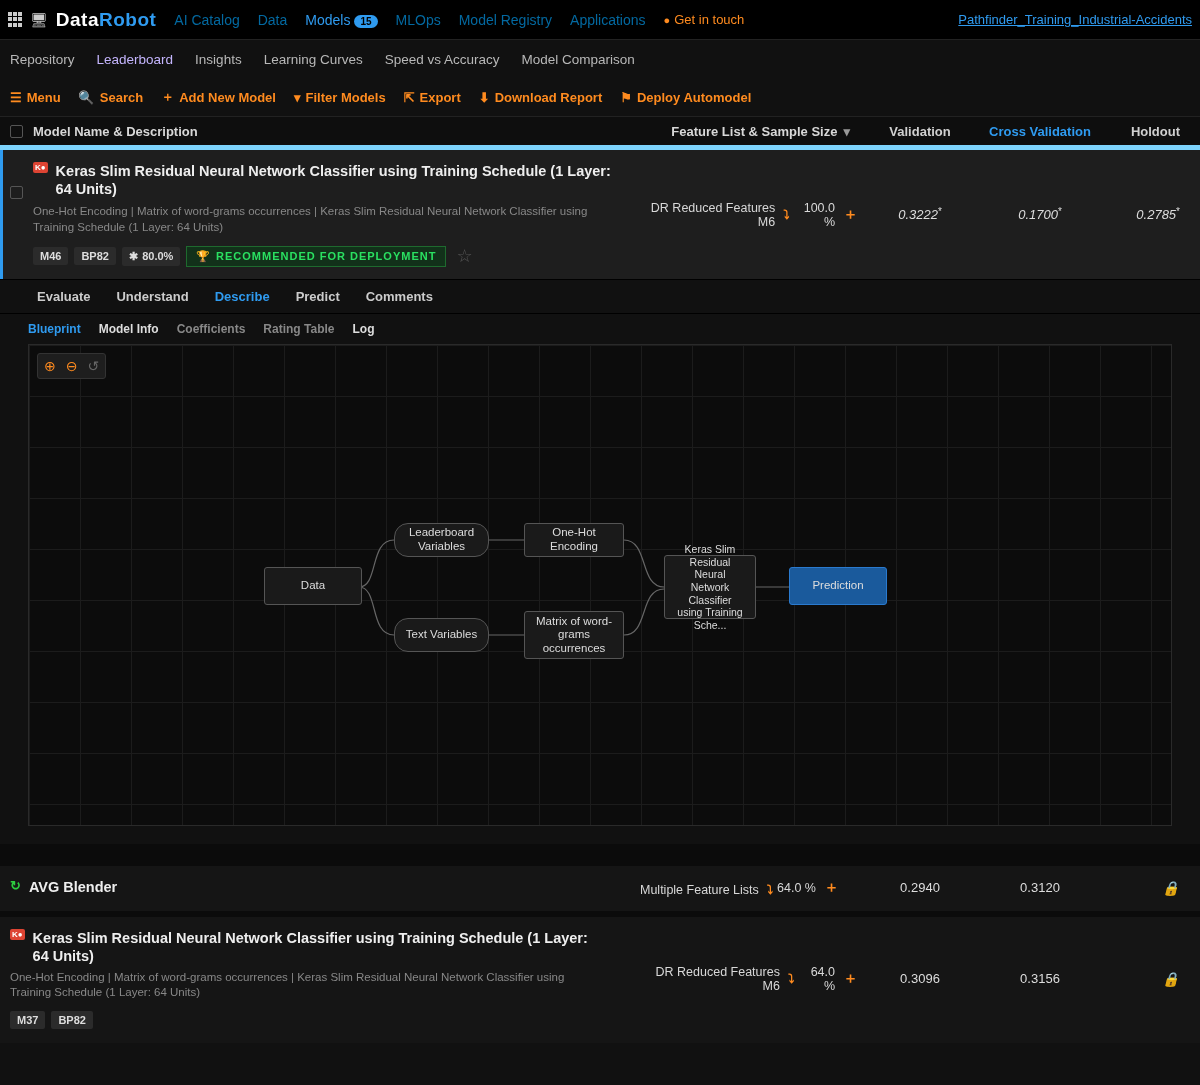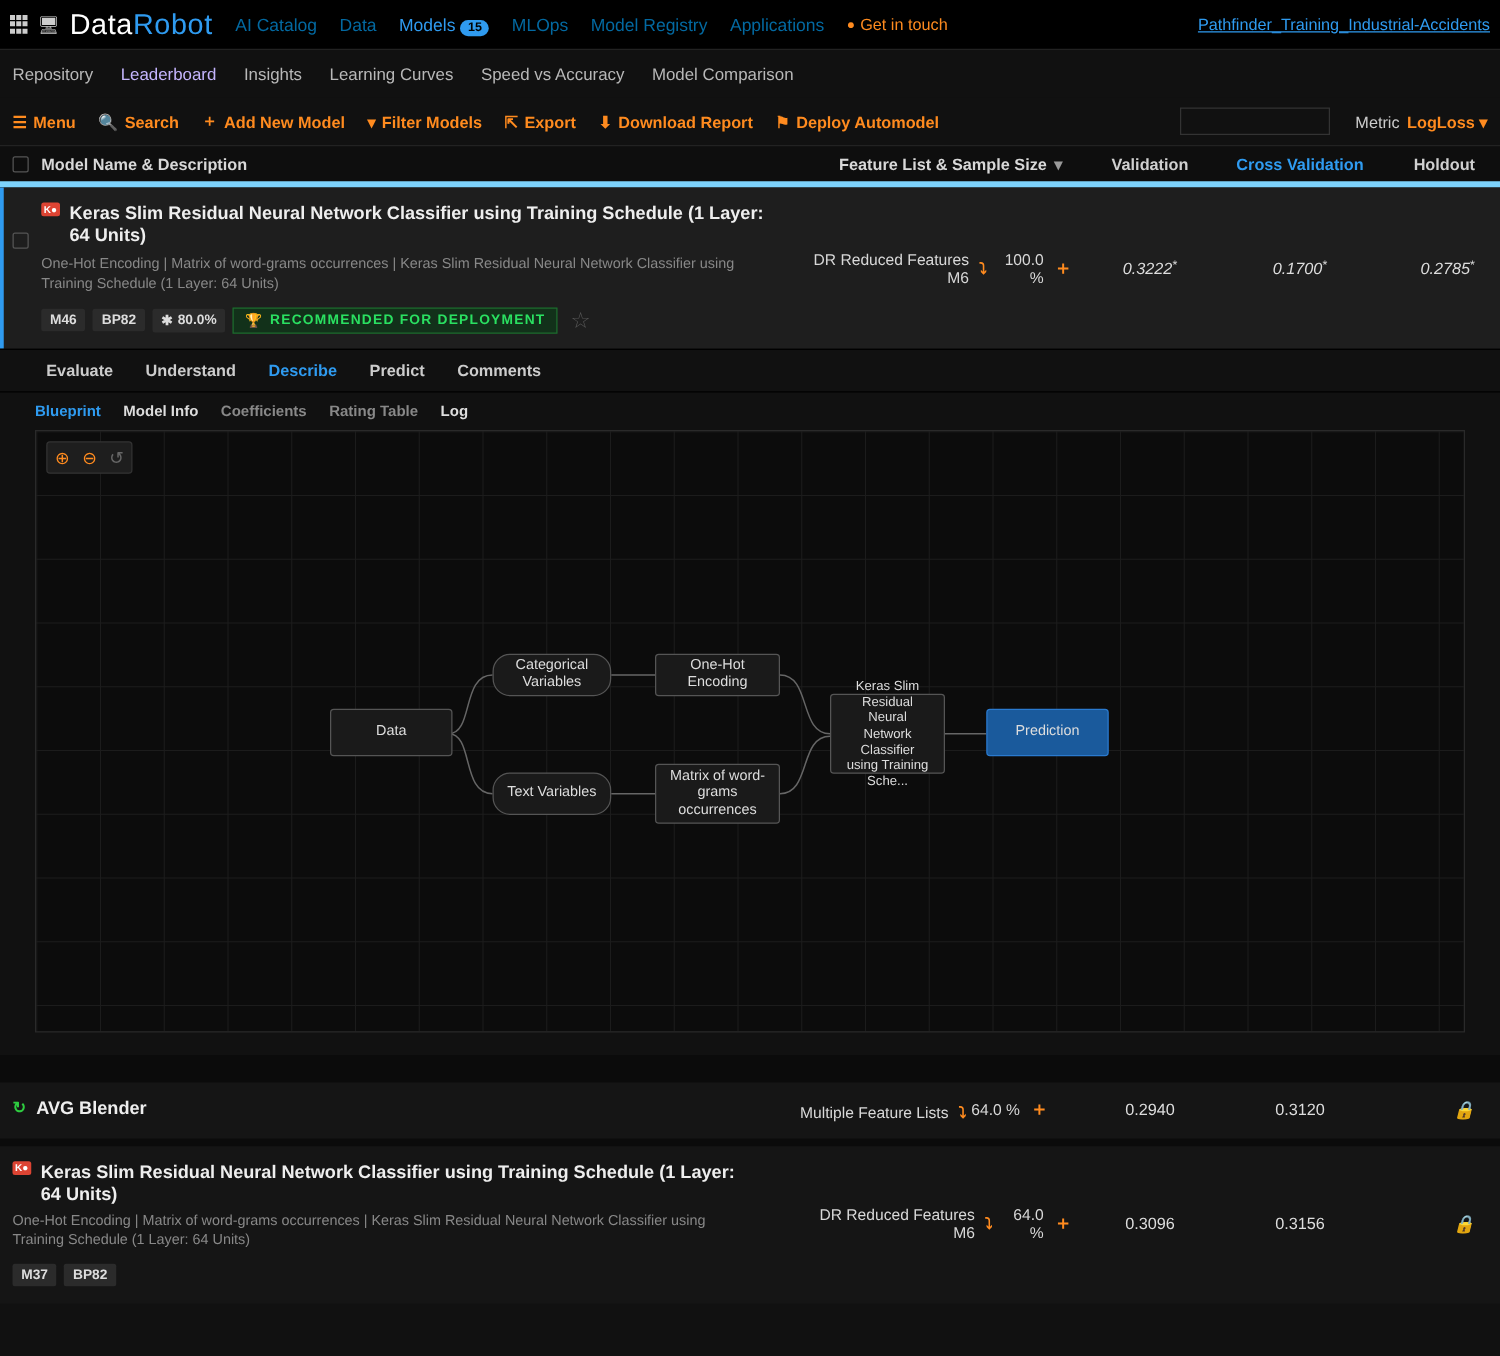--- a/index.html
+++ b/index.html
@@ -16,21 +16,21 @@
   height: 40px;
   background: #000;
   display: flex;
   align-items: center;
   padding: 0 8px;
   border-bottom: 1px solid #222;
 }
 .apps-icon { width: 16px; height: 16px; display: grid; grid-template-columns: repeat(3,4px); gap: 1px; margin-right: 6px; cursor: pointer; }
 .apps-icon span { width: 4px; height: 4px; background: #ccc; }
 .monitor-icon { margin-right: 8px; color: #ccc; font-size: 14px; }
-.logo { font-size: 23px; font-weight: 400; letter-spacing: 0.5px; margin-right: 18px; }
+.logo { font-size: 19px; font-weight: 700; letter-spacing: 0.5px; margin-right: 18px; }
 .logo .lw { color: #fff; }
 .logo .lb { color: #2f9bf0; }
 .topnav { display: flex; align-items: center; gap: 18px; flex: 1; }
 .topnav a { color: #0369a1; text-decoration: none; font-size: 14px; cursor: pointer; }
 .topnav a.active { color: #2f9bf0; }
 .badge { background: #2f9bf0; color: #000; border-radius: 9px; font-size: 10px; font-weight: 700; padding: 1px 6px; margin-left: 4px; }
 .get-in-touch { color: #ff8b1f; font-size: 13px; display: flex; align-items: center; gap: 4px; }
 .get-in-touch::before { content: "●"; font-size: 11px; }
 .project-link { color: #2f9bf0; text-decoration: underline; font-size: 13px; margin-left: auto; }
 
@@ -209,25 +209,20 @@
       <span>Export</span>
     </span>
   <span class="tb">
       <span class="ico">⬇</span>
       <span>Download Report</span>
     </span>
   <span class="tb">
       <span class="ico">⚑</span>
       <span>Deploy Automodel</span>
     </span>
-  <div class="metric-area">
-    <div class="metric-box"></div>
-    <span>Metric</span>
-    <span class="mv"><span>LogLoss</span> <span>▾</span></span>
-  </div>
 </div>
 
 <div class="header-row">
   <div class="check"></div>
   <span class="hdr-name">Model Name &amp; Description</span>
   <div class="hdr-cols">
     <div class="hdr-feat">
         <span>Feature List &amp; Sample Size</span>
         <span class="filter-icon">▾</span>
       </div>
@@ -297,21 +292,21 @@
   <svg class="wires">
     <path d="M 330 242 C 350 242 340 195 365 195"></path>
     <path d="M 330 242 C 350 242 340 290 365 290"></path>
     <path d="M 460 195 L 495 195"></path>
     <path d="M 460 290 L 495 290"></path>
     <path d="M 595 195 C 620 195 610 242 635 242"></path>
     <path d="M 595 290 C 620 290 610 244 635 244"></path>
     <path d="M 725 242 L 760 242"></path>
   </svg>
   <div class="node rect" style="left:235px; top:222px; width:98px; height:38px;">Data</div>
-  <div class="node" style="left:365px; top:178px; width:95px; height:34px;">Categorical Variables</div>
+  <div class="node" style="left:365px; top:178px; width:95px; height:34px;">Leaderboard Variables</div>
   <div class="node" style="left:365px; top:273px; width:95px; height:34px;text-align:right;">Text Variables</div>
   <div class="node rect" style="left:495px; top:178px; width:100px; height:34px;">One-Hot Encoding</div>
   <div class="node rect" style="left:495px; top:266px; width:100px; height:48px;">Matrix of word-grams occurrences</div>
   <div class="node rect" style="left:635px; top:210px; width:92px; height:64px; font-size:10.5px;">Keras Slim Residual Neural Network Classifier using Training Sche...</div>
   <div class="node rect pred" style="left:760px; top:222px; width:98px; height:38px;">Prediction</div>
 </div>
 
 <div class="separator"></div>
 
 <div class="model-row compact">

